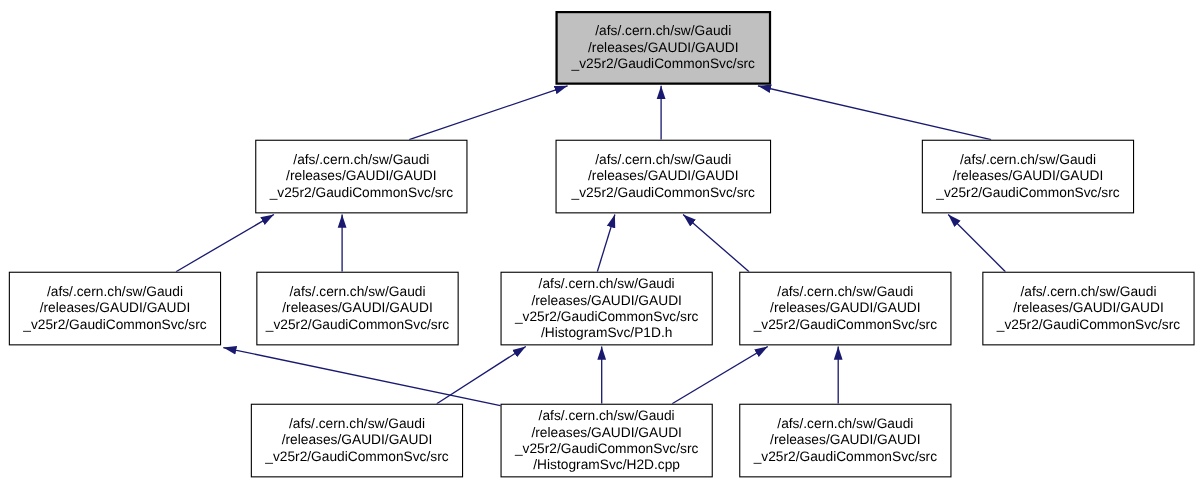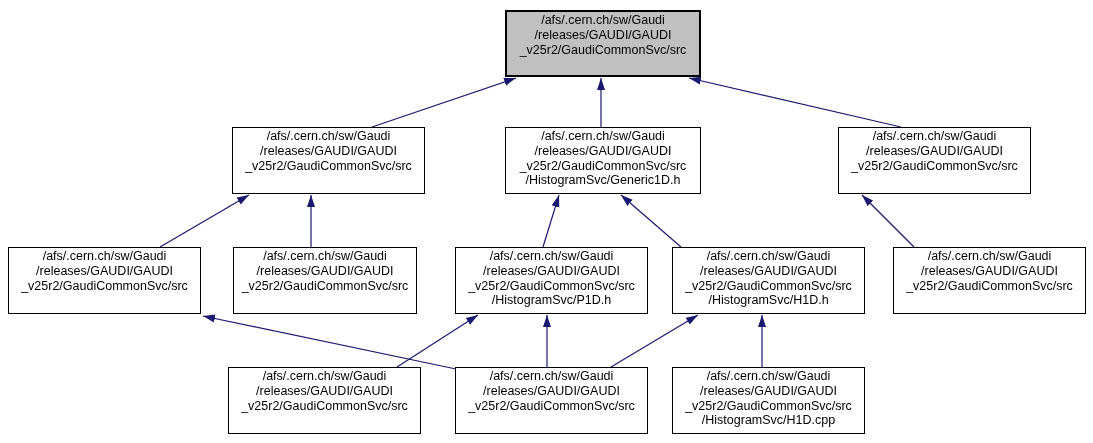--- a/index.html
+++ b/index.html
@@ -26,21 +26,21 @@
     position: absolute;
     box-sizing: border-box;
     background: #ffffff;
     border: 1px solid #000000;
     color: #000000;
     font-size: 12.5px;
     line-height: 14.8px;
     text-align: center;
     display: flex;
     flex-direction: column;
-    justify-content: flex-start;
+    justify-content: center;
     padding: 1px 2px;
     white-space: nowrap;
     cursor: pointer;
   }
   .node.highlight {
     background: #c0c0c0;
     border-width: 2px;
     cursor: default;
   }
   .node .line {
@@ -78,21 +78,20 @@
     </div>
     <div class="node" style="left: 232px; top: 127px; width: 193px; height: 67px; background: rgb(255, 255, 255); border-color: rgb(0, 0, 0); color: rgb(0, 0, 0);">
       <span class="line">/afs/.cern.ch/sw/Gaudi</span>
       <span class="line">/releases/GAUDI/GAUDI</span>
       <span class="line">_v25r2/GaudiCommonSvc/src</span>
     </div>
     <div class="node" style="left: 505px; top: 127px; width: 196px; height: 67px; background: rgb(255, 255, 255); border-color: rgb(0, 0, 0); color: rgb(0, 0, 0);">
       <span class="line">/afs/.cern.ch/sw/Gaudi</span>
       <span class="line">/releases/GAUDI/GAUDI</span>
       <span class="line">_v25r2/GaudiCommonSvc/src</span>
-      <span class="line">/HistogramSvc/Generic1D.h</span>
     </div>
     <div class="node" style="left: 838px; top: 127px; width: 193px; height: 67px; background: rgb(255, 255, 255); border-color: rgb(0, 0, 0); color: rgb(0, 0, 0);">
       <span class="line">/afs/.cern.ch/sw/Gaudi</span>
       <span class="line">/releases/GAUDI/GAUDI</span>
       <span class="line">_v25r2/GaudiCommonSvc/src</span>
     </div>
     <div class="node" style="left: 8px; top: 247px; width: 193px; height: 67px; background: rgb(255, 255, 255); border-color: rgb(0, 0, 0); color: rgb(0, 0, 0);">
       <span class="line">/afs/.cern.ch/sw/Gaudi</span>
       <span class="line">/releases/GAUDI/GAUDI</span>
       <span class="line">_v25r2/GaudiCommonSvc/src</span>
@@ -105,36 +104,35 @@
     <div class="node" style="left: 455px; top: 247px; width: 193px; height: 67px; background: rgb(255, 255, 255); border-color: rgb(0, 0, 0); color: rgb(0, 0, 0);">
       <span class="line">/afs/.cern.ch/sw/Gaudi</span>
       <span class="line">/releases/GAUDI/GAUDI</span>
       <span class="line">_v25r2/GaudiCommonSvc/src</span>
       <span class="line">/HistogramSvc/P1D.h</span>
     </div>
     <div class="node" style="left: 672px; top: 247px; width: 193px; height: 67px; background: rgb(255, 255, 255); border-color: rgb(0, 0, 0); color: rgb(0, 0, 0);">
       <span class="line">/afs/.cern.ch/sw/Gaudi</span>
       <span class="line">/releases/GAUDI/GAUDI</span>
       <span class="line">_v25r2/GaudiCommonSvc/src</span>
-      <span class="line">/HistogramSvc/H1D.h</span>
     </div>
     <div class="node" style="left: 893px; top: 247px; width: 193px; height: 67px; background: rgb(255, 255, 255); border-color: rgb(0, 0, 0); color: rgb(0, 0, 0);">
       <span class="line">/afs/.cern.ch/sw/Gaudi</span>
       <span class="line">/releases/GAUDI/GAUDI</span>
       <span class="line">_v25r2/GaudiCommonSvc/src</span>
     </div>
     <div class="node" style="left: 228px; top: 367px; width: 193px; height: 67px; background: rgb(255, 255, 255); border-color: rgb(0, 0, 0); color: rgb(0, 0, 0);">
       <span class="line">/afs/.cern.ch/sw/Gaudi</span>
       <span class="line">/releases/GAUDI/GAUDI</span>
       <span class="line">_v25r2/GaudiCommonSvc/src</span>
     </div>
     <div class="node" style="left: 455px; top: 367px; width: 193px; height: 67px; background: rgb(255, 255, 255); border-color: rgb(0, 0, 0); color: rgb(0, 0, 0);">
       <span class="line">/afs/.cern.ch/sw/Gaudi</span>
       <span class="line">/releases/GAUDI/GAUDI</span>
       <span class="line">_v25r2/GaudiCommonSvc/src</span>
+      <span class="line">/HistogramSvc/H2D.cpp</span>
     </div>
     <div class="node" style="left: 672px; top: 367px; width: 193px; height: 67px; background: rgb(255, 255, 255); border-color: rgb(0, 0, 0); color: rgb(0, 0, 0);">
       <span class="line">/afs/.cern.ch/sw/Gaudi</span>
       <span class="line">/releases/GAUDI/GAUDI</span>
       <span class="line">_v25r2/GaudiCommonSvc/src</span>
-      <span class="line">/HistogramSvc/H1D.cpp</span>
     </div>
   </div>
 
 </body></html>

